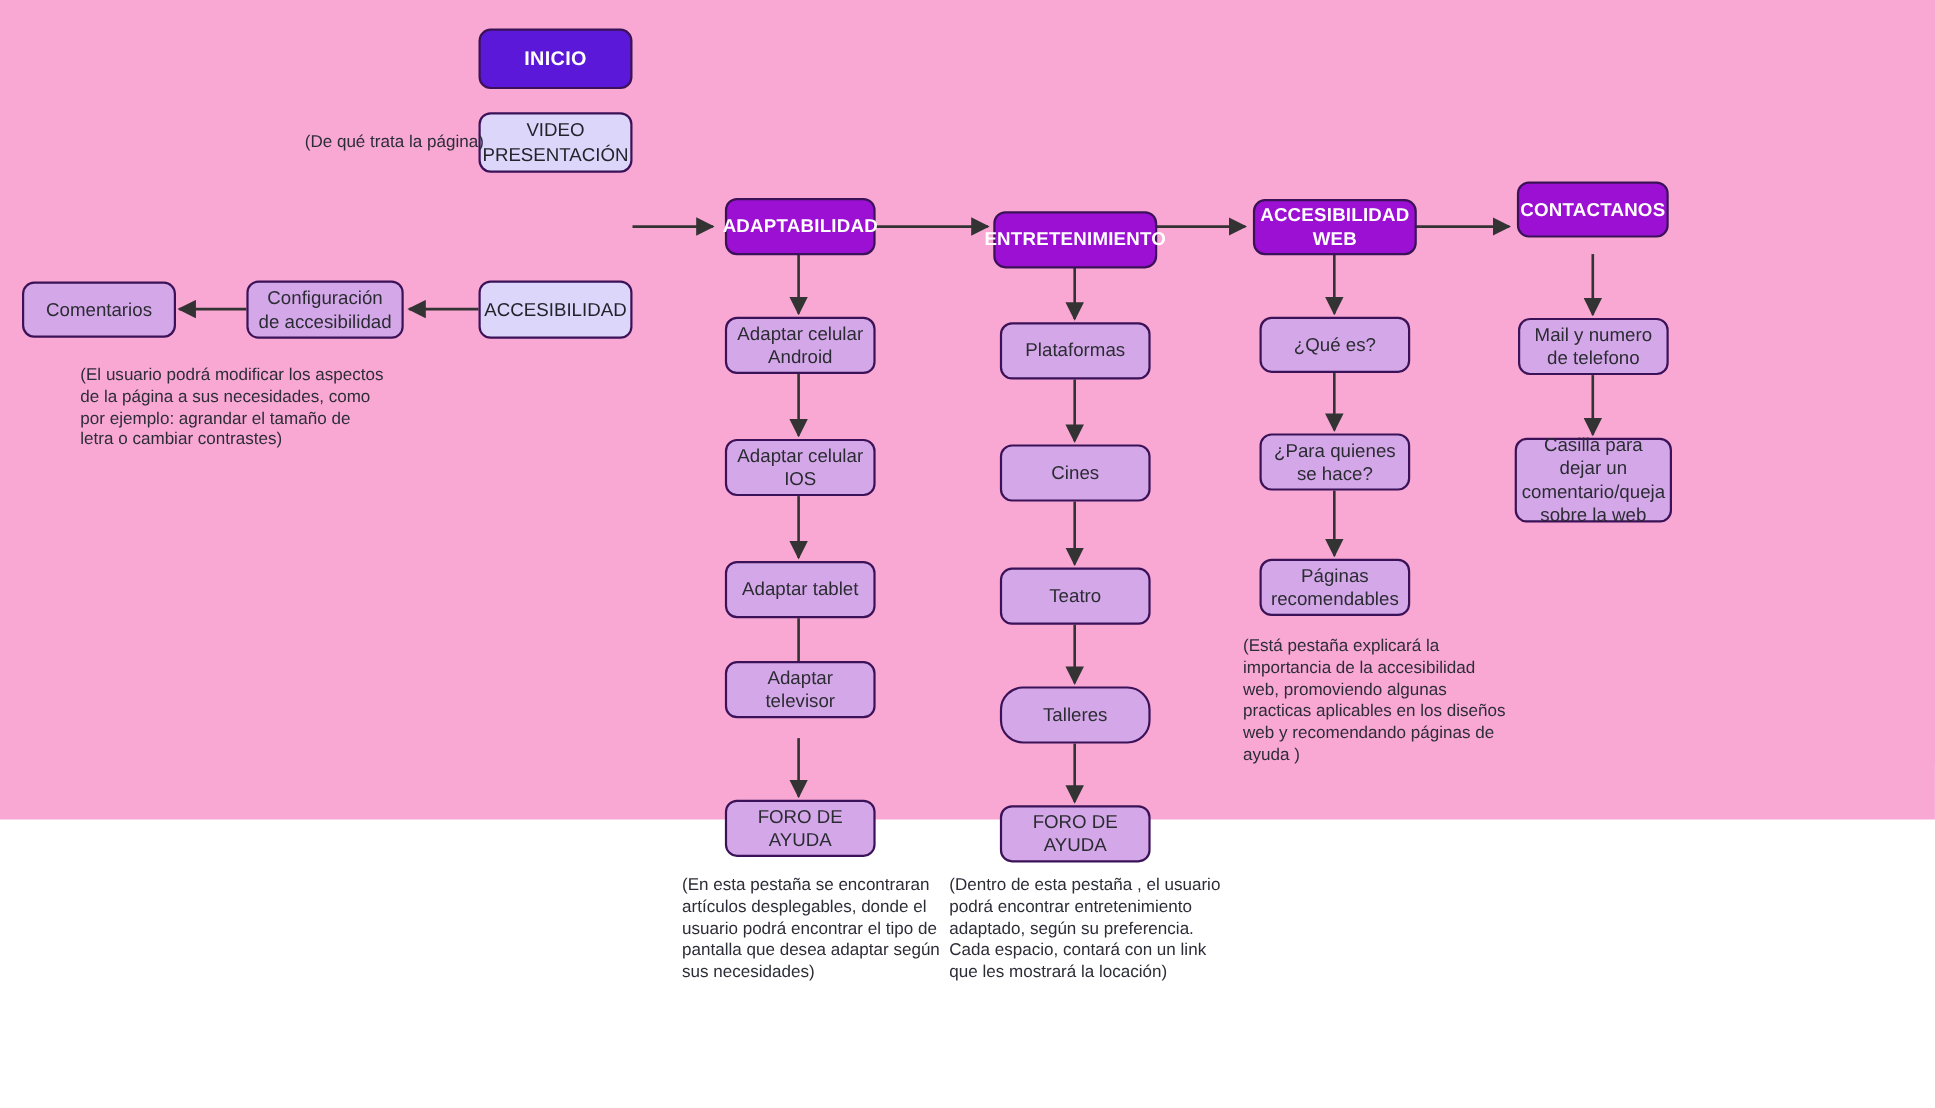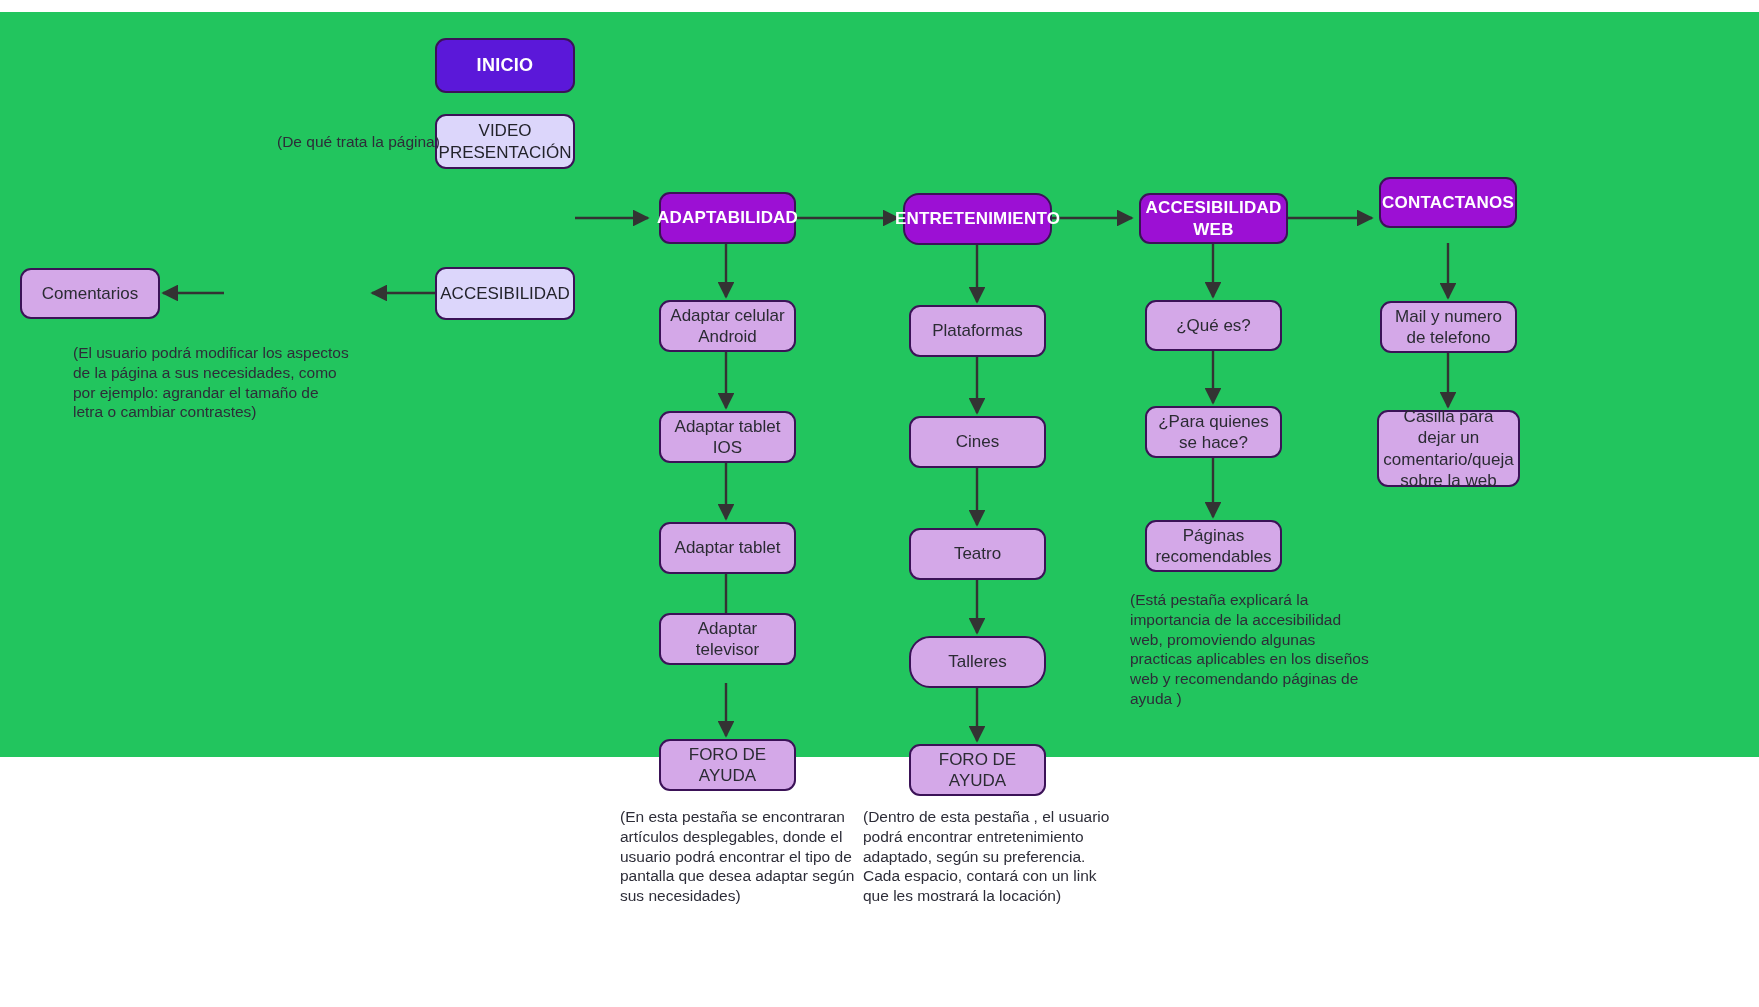--- a/index.html
+++ b/index.html
@@ -12,22 +12,21 @@
     width: 1759px;
     height: 1007px;
     overflow: hidden;
     position: relative;
     color: #1f1f28;
   }
   #canvas {
     position: relative;
     width: 1759px;
     height: 745px;
-    background: #22c55e;
-    margin-top: 12px;
+    background: #f9a8d4;
   }
   svg#edges {
     position: absolute;
     left: 0;
     top: 0;
     width: 1759px;
     height: 1007px;
     pointer-events: none;
   }
   .node {
@@ -131,47 +130,50 @@
 
   <div class="node node-light" style="left:435px; top:102px; width:140px; height:55px;">
     <span>VIDEO PRESENTACIÓN</span>
   </div>
 
 
   <div class="node node-light" style="left:435px; top:255px; width:140px; height:53px;">
     <span>ACCESIBILIDAD</span>
   </div>
 
+  <div class="node node-lilac" style="left:224px; top:255px; width:143px; height:53px;">
+    <span>Configuración de accesibilidad</span>
+  </div>
 
   <div class="node node-lilac" style="left:20px; top:256px; width:140px; height:51px;">
     <span>Comentarios</span>
   </div>
 
   <div class="node node-main" style="left:659px; top:180px; width:137px; height:52px;">
     <span>ADAPTABILIDAD</span>
   </div>
 
-  <div class="node node-main" style="left:903px; top:181px; width:149px; height:52px;border-radius:16px;">
+  <div class="node node-main" style="left:903px; top:192px; width:149px; height:52px;">
     <span>ENTRETENIMIENTO</span>
   </div>
 
   <div class="node node-main" style="left:1139px; top:181px; width:149px; height:51px;">
     <span>ACCESIBILIDAD WEB</span>
   </div>
 
   <div class="node node-main" style="left:1379px; top:165px; width:138px; height:51px;">
     <span>CONTACTANOS</span>
   </div>
 
   <div class="node node-lilac" style="left:659px; top:288px; width:137px; height:52px;align-items:center;">
     <span>Adaptar celular Android</span>
   </div>
 
   <div class="node node-lilac" style="left:659px; top:399px; width:137px; height:52px;">
-    <span>Adaptar tablet IOS</span>
+    <span>Adaptar celular IOS</span>
   </div>
 
   <div class="node node-lilac" style="left:659px; top:510px; width:137px; height:52px;">
     <span>Adaptar tablet</span>
   </div>
 
   <div class="node node-lilac" style="left:659px; top:601px; width:137px; height:52px;">
     <span>Adaptar televisor</span>
   </div>
 

